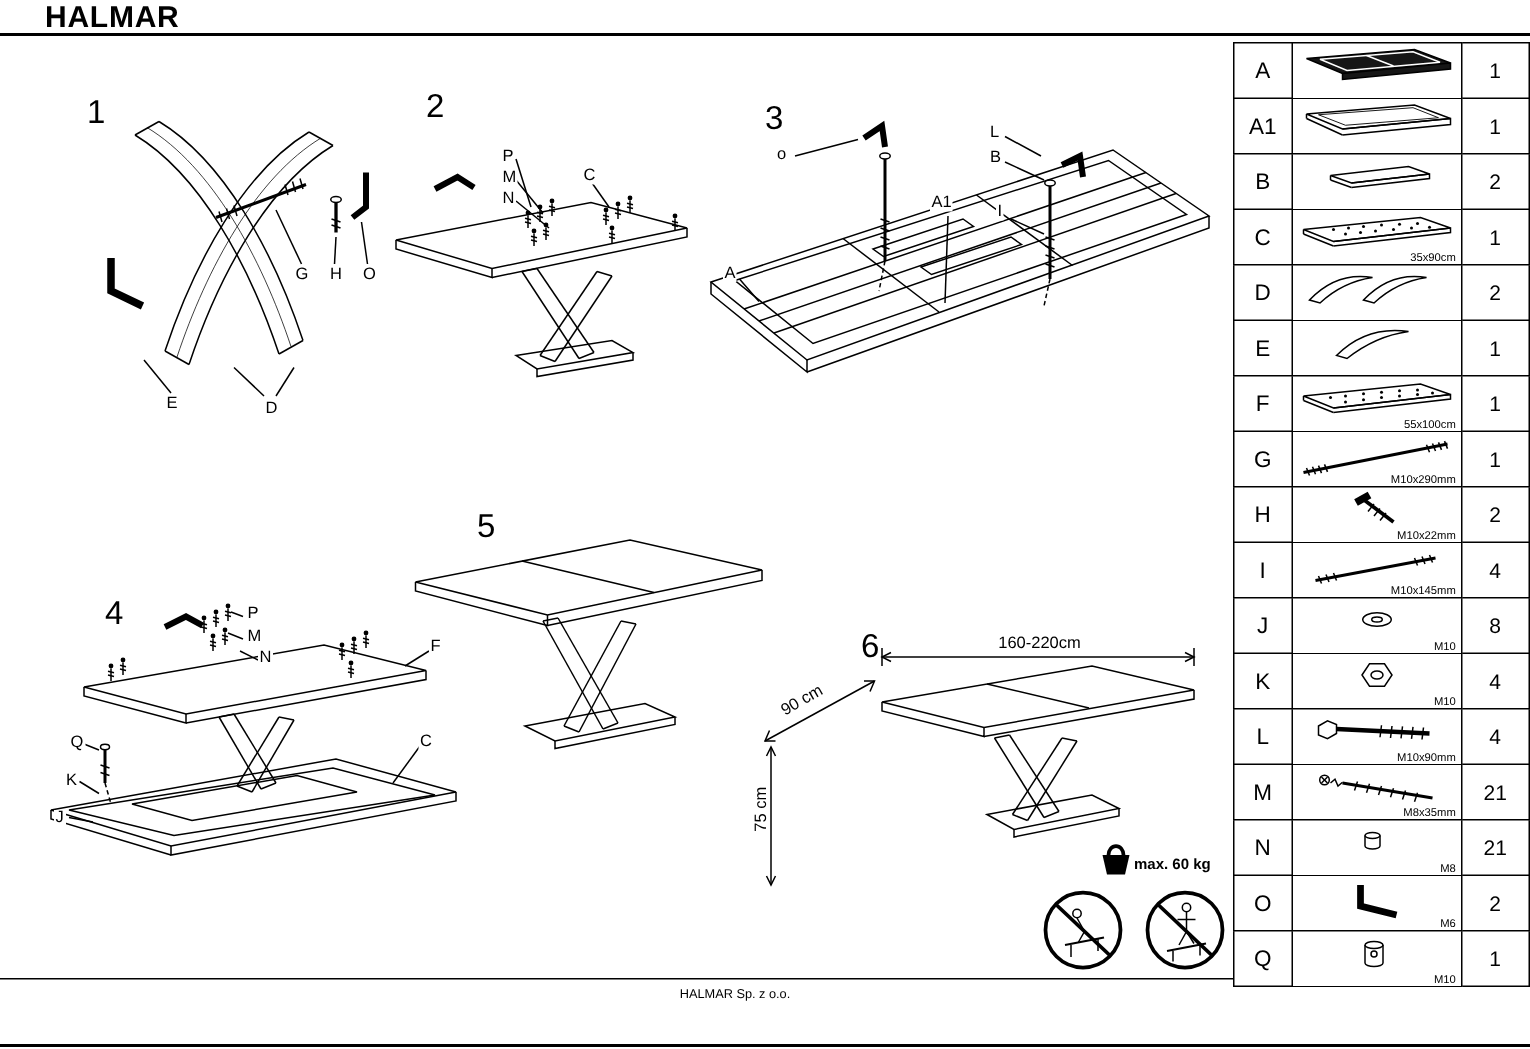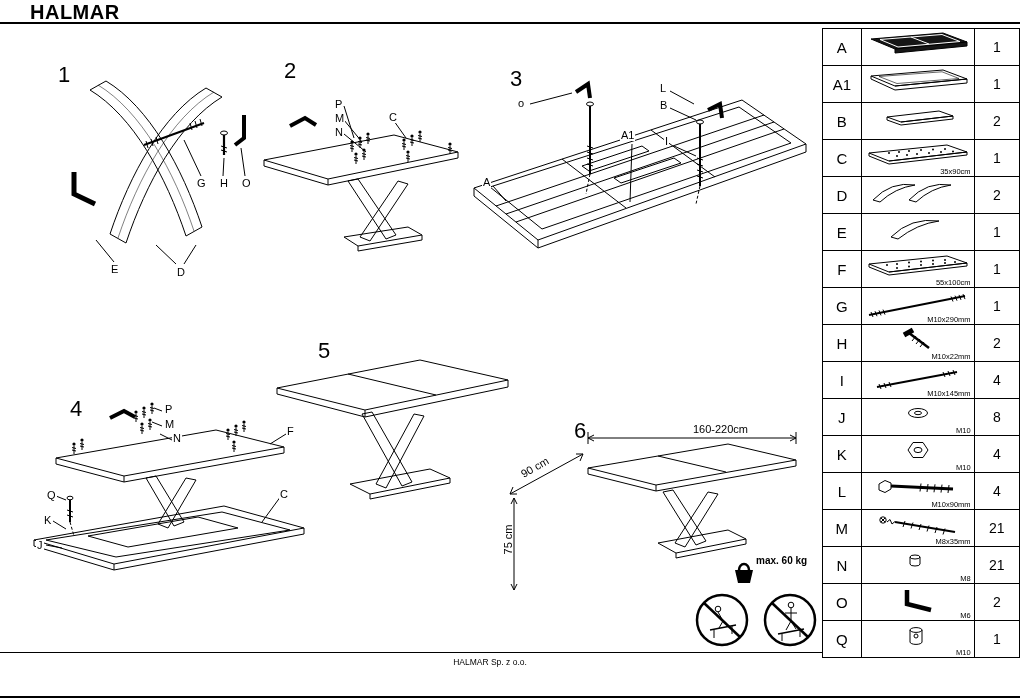--- a/index.html
+++ b/index.html
@@ -303,24 +303,24 @@
         <line x1="294" y1="222" x2="294" y2="229"></line>
           <line x1="312" y1="218" x2="312" y2="225"></line>
         <circle cx="303" cy="193" r="2.8"></circle>
         <line x1="303" y1="196" x2="303" y2="209"></line>
         <line x1="297" y1="201" x2="309" y2="201"></line>
         <line x1="303" y1="209" x2="298" y2="218"></line>
           <line x1="303" y1="209" x2="308" y2="217"></line>
       </g>
     </svg>
     <span class="step-num" style="left:86px;top:6px">6</span>
-    <span class="dim" style="left:150px;top:12px;width:110px;text-align:right">160-220cm</span>
+    <span class="dim" style="left:150px;top:12px;width:110px;text-align:center">160-220cm</span>
     <span class="dim" style="left:32px;top:50px;transform:rotate(-30deg)">90 cm</span>
     <span class="dim" style="left:0px;top:122px;width:40px;text-align:center;transform:rotate(-90deg)">75 cm</span>
-    <span class="dim" style="left:268px;top:144px;font-size:10px;font-weight:bold">max. 60 kg</span>
+    <span class="dim" style="left:268px;top:160px;font-size:10px;font-weight:bold">max. 60 kg</span>
   </div>
 
   <table class="parts">
     <tbody>
         <tr>
       <td class="c-letter">A</td>
       <td class="c-icon">
         <svg width="110" height="34" viewBox="0 0 110 34">
           <g stroke="#000" stroke-width="1">
             <polygon points="8,9 80,3 104,12 32,19" fill="#161616"></polygon>

